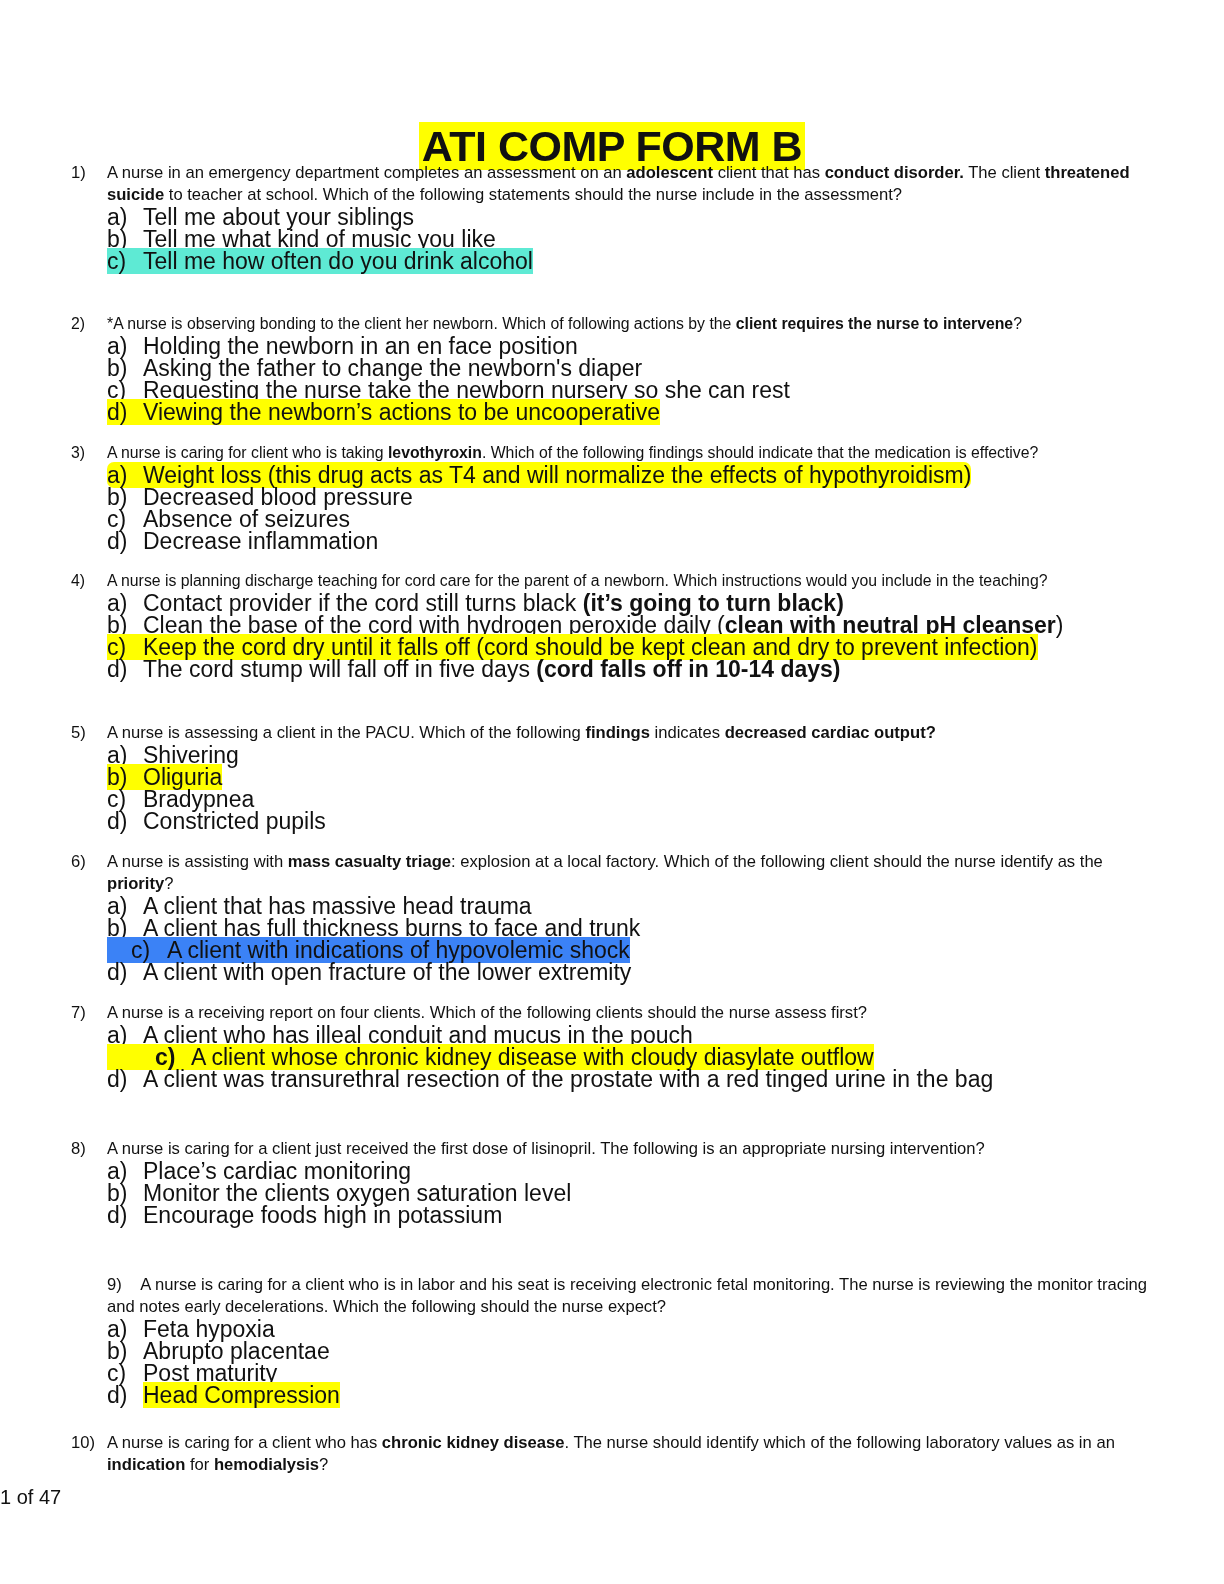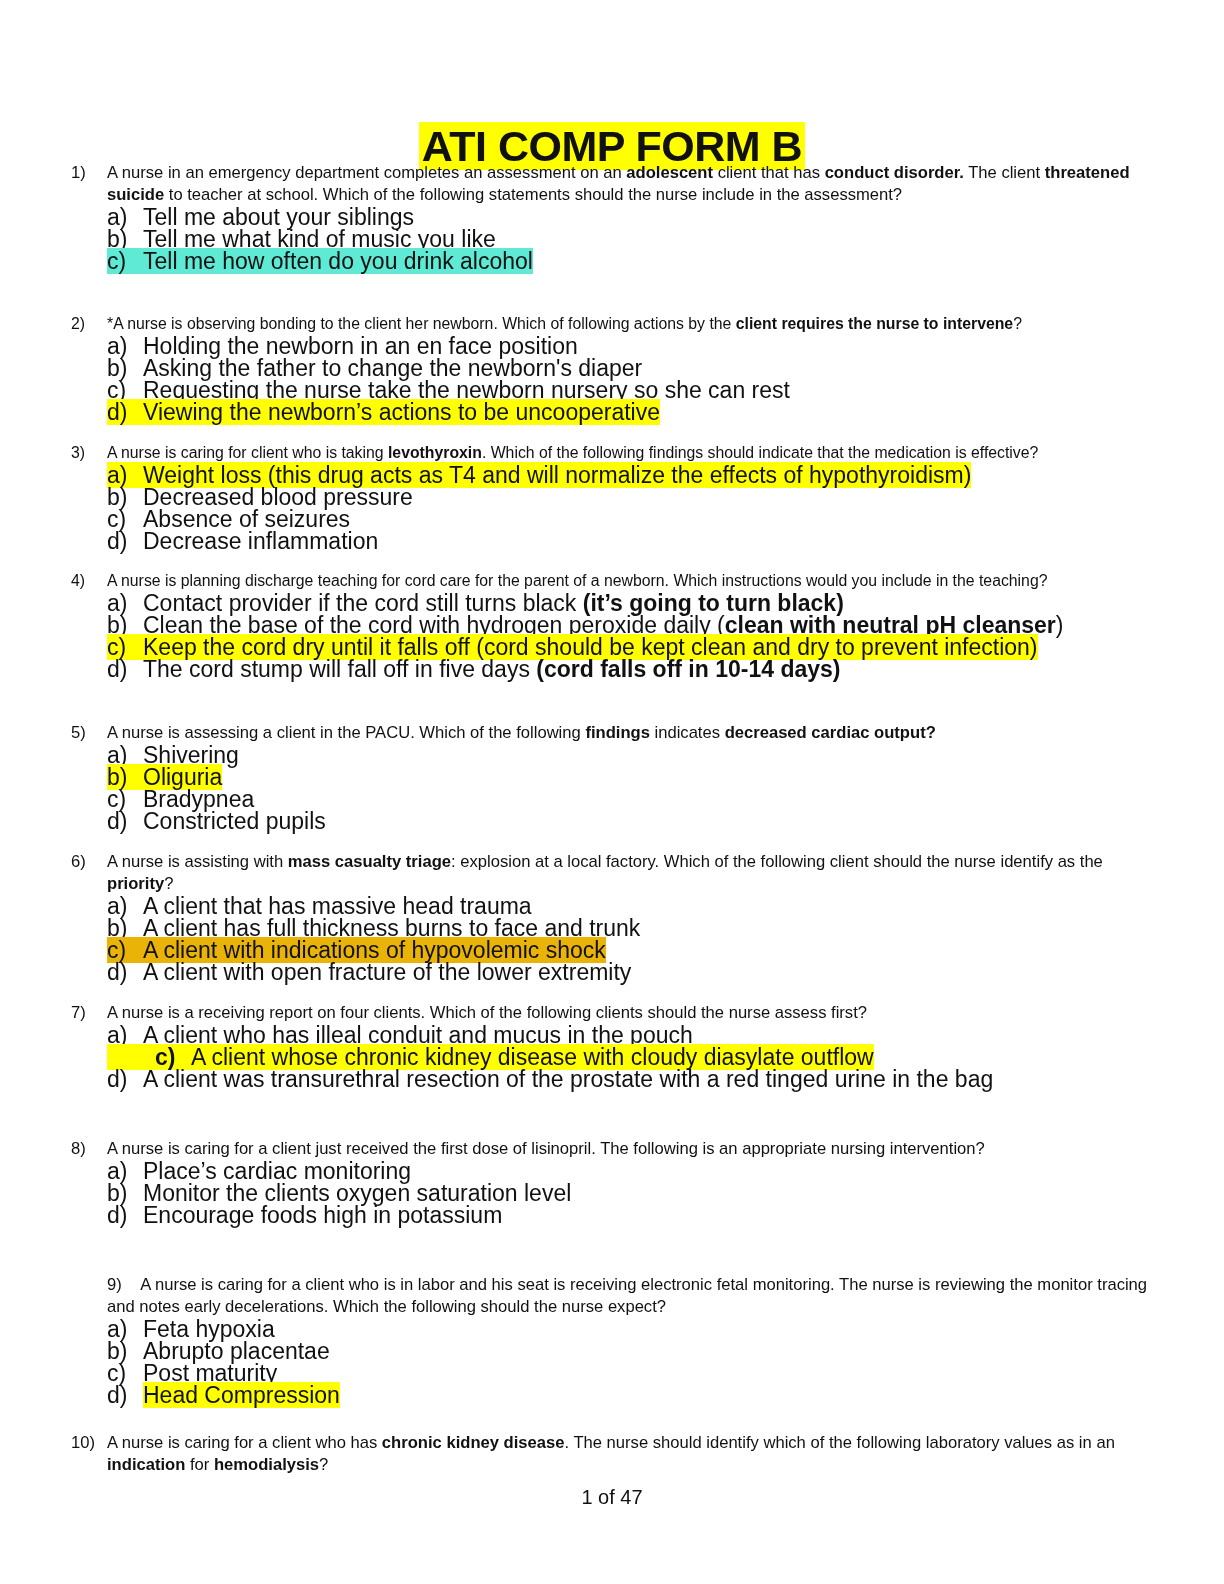--- a/index.html
+++ b/index.html
@@ -19,21 +19,21 @@
     .q .stem { position: relative; padding-left: 36px; line-height: 22px; }
     .q .stem .num { position: absolute; left: 0; top: 0; }
     .q.small .stem { font-size: 15.8px; }
     .q.inline9 .stem { padding-left: 36px; text-indent: 36px; }
     .q.inline9 .stem .num { position: static; }
     .opts { margin: 0; padding: 0; list-style: none; }
     .opt { position: relative; line-height: 22px; padding-left: 36px; font-size: 23px; }
     .opt .lbl { display: inline-block; width: 36px; margin-left: 0; }
     b { font-weight: bold; }
     .footer {
-      position: absolute; left: 0; right: 0; top: 1486px; text-align: center; font-size: 20px;
+      position: absolute; left: 0; right: 0; top: 1486px; text-align: left; font-size: 20px;
     }
   </style>
 </head>
 <body>
 
 <div class="page">
   <div class="title">
     <span>ATI COMP FORM B</span>
   </div>
 
@@ -51,21 +51,21 @@
         <div class="opts">
           <div class="opt"><span class="lbl">a)</span><span>Holding the newborn in an en face position</span></div>
           <div class="opt"><span class="lbl">b)</span><span>Asking the father to change the newborn's diaper</span></div>
           <div class="opt"><span class="lbl">c)</span><span>Requesting the nurse take the newborn nursery so she can rest</span></div>
           <div class="opt hl"><span style="background: rgb(255, 255, 0);"><span class="lbl">d)</span><span>Viewing the newborn’s actions to be uncooperative</span></span></div>
         </div>
       </div>
       <div class="q small" style="top: 442px;">
         <div class="stem"><span class="num">3)</span><span>A nurse is caring for client who is taking </span><b>levothyroxin</b><span>. Which of the following findings should indicate that the medication is effective?</span></div>
         <div class="opts">
-          <div class="opt hl"><span style="background: rgb(255, 255, 0);"><span class="lbl">a)</span><span>Weight loss (this drug acts as T4 and will normalize the effects of hypothyroidism)</span></span></div>
+          <div class="opt hl"><span style="background: rgb(255, 255, 0); border-radius: 7px;"><span class="lbl">a)</span><span>Weight loss (this drug acts as T4 and will normalize the effects of hypothyroidism)</span></span></div>
           <div class="opt"><span class="lbl">b)</span><span>Decreased blood pressure</span></div>
           <div class="opt"><span class="lbl">c)</span><span>Absence of seizures</span></div>
           <div class="opt"><span class="lbl">d)</span><span>Decrease inflammation</span></div>
         </div>
       </div>
       <div class="q small" style="top: 570px;">
         <div class="stem"><span class="num">4)</span><span>A nurse is planning discharge teaching for cord care for the parent of a newborn. Which instructions would you include in the teaching?</span></div>
         <div class="opts">
           <div class="opt"><span class="lbl">a)</span><span><span>Contact provider if the cord still turns black </span><b>(it’s going to turn black)</b></span></div>
           <div class="opt"><span class="lbl">b)</span><span><span>Clean the base of the cord with hydrogen peroxide daily (</span><b>clean with neutral pH cleanser</b><span>)</span></span></div>
@@ -80,21 +80,21 @@
           <div class="opt hl"><span style="background: rgb(255, 255, 0);"><span class="lbl">b)</span><span>Oliguria</span></span></div>
           <div class="opt"><span class="lbl">c)</span><span>Bradypnea</span></div>
           <div class="opt"><span class="lbl">d)</span><span>Constricted pupils</span></div>
         </div>
       </div>
       <div class="q" style="top: 851px;">
         <div class="stem"><span class="num">6)</span><span>A nurse is assisting with </span><b>mass casualty triage</b><span>: explosion at a local factory. Which of the following client should the nurse identify as the </span><b>priority</b><span>?</span></div>
         <div class="opts">
           <div class="opt"><span class="lbl">a)</span><span>A client that has massive head trauma</span></div>
           <div class="opt"><span class="lbl">b)</span><span>A client has full thickness burns to face and trunk</span></div>
-          <div class="opt hl"><span style="background: #eab308;"><span class="lbl">c)</span><span>A client with indications of hypovolemic shock</span></span></div>
+          <div class="opt hl"><span style="background: #3b82f6; padding-left: 24px;"><span class="lbl">c)</span><span>A client with indications of hypovolemic shock</span></span></div>
           <div class="opt"><span class="lbl">d)</span><span>A client with open fracture of the lower extremity</span></div>
         </div>
       </div>
       <div class="q" style="top: 1002px;">
         <div class="stem"><span class="num">7)</span><span>A nurse is a receiving report on four clients. Which of the following clients should the nurse assess first?</span></div>
         <div class="opts">
           <div class="opt"><span class="lbl">a)</span><span>A client who has illeal conduit and mucus in the pouch</span></div>
           <div class="opt hl"><span style="background: rgb(255, 255, 0); padding-left: 48px;"><span class="lbl" style="font-weight: bold;">c)</span><span>A client whose chronic kidney disease with cloudy diasylate outflow</span></span></div>
           <div class="opt"><span class="lbl">d)</span><span>A client was transurethral resection of the prostate with a red tinged urine in the bag</span></div>
         </div>

